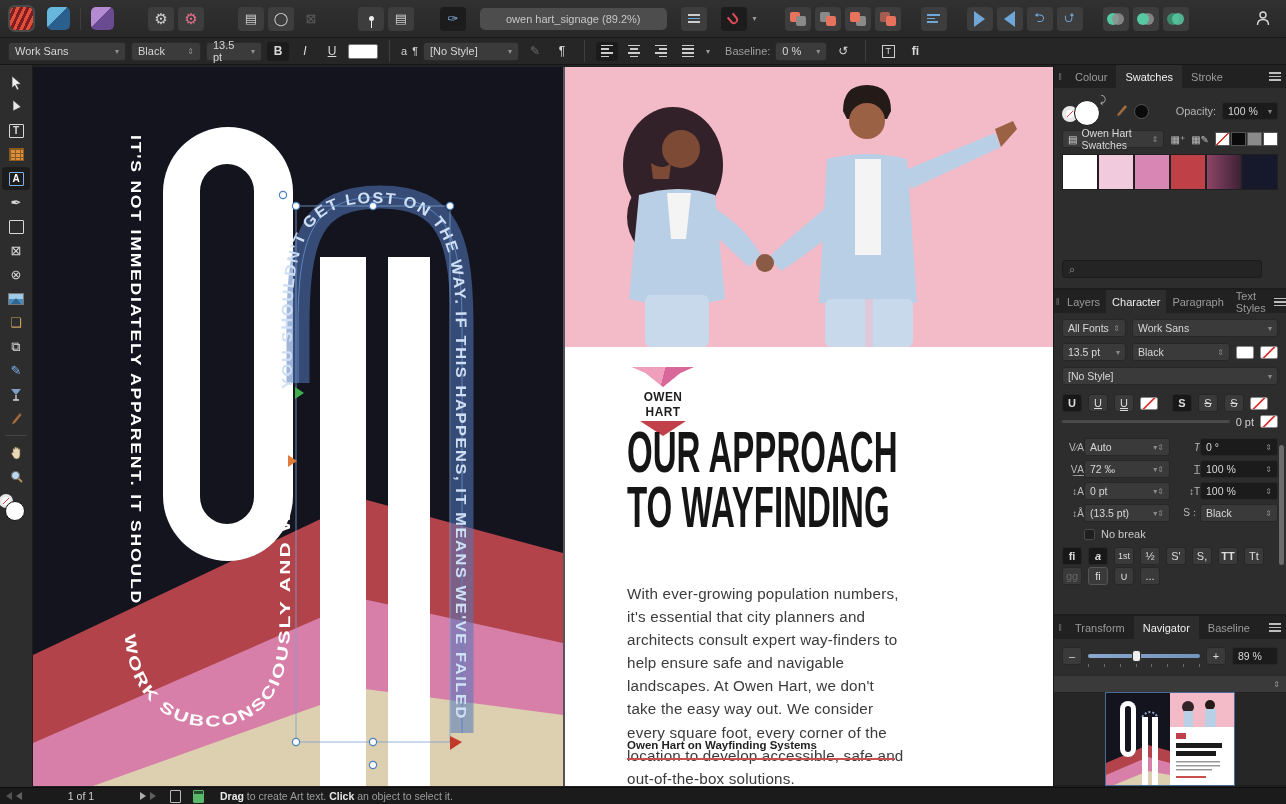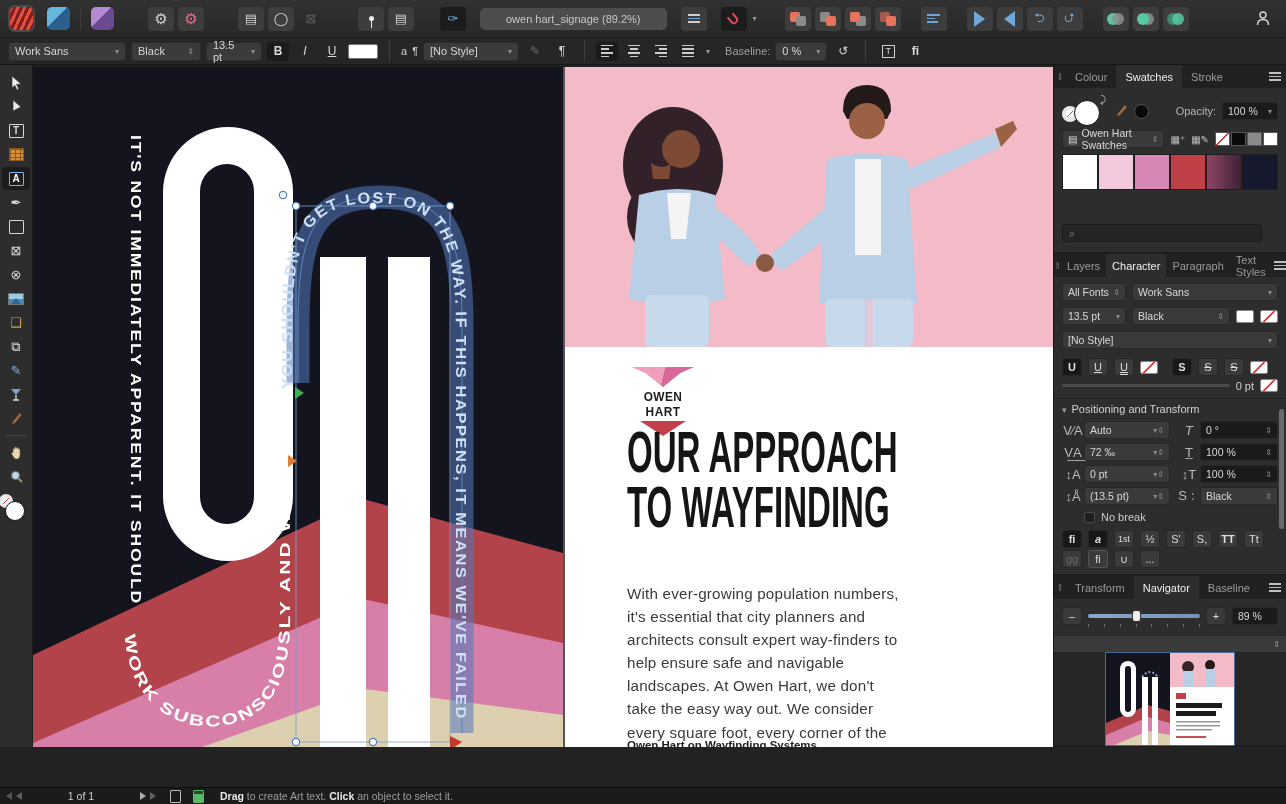--- a/index.html
+++ b/index.html
@@ -119,21 +119,21 @@
   .field.darkf { background:#1b1b1b; }
   .field .cv { margin-left:auto; color:#8b8b8b; font-size:8px; }
   .minibtn { width:20px; height:18px; background:#3a3a3a; border:1px solid #272727; border-radius:3px;
     display:flex; align-items:center; justify-content:center; font-size:11px; color:#ddd; }
   .minibtn.on { background:#181818; }
   .nonechip { width:18px; height:13px; background:linear-gradient(135deg,#fff 44%,#d33 46% 54%,#fff 56%);
     border:1px solid #888; border-radius:2px; }
   .whitechip { width:18px; height:13px; background:#fff; border:1px solid #888; border-radius:2px; }
   .sect { padding:4px 8px 2px; color:#d2d2d2; font-size:11px; border-top:1px solid #242424; }
   .sect .c { color:#9a9a9a; font-size:9px; margin-right:5px; }
-  .glyph { width:22px; color:#b9b9b9; font-size:13px; text-align:center; flex:0 0 22px; }
+  .glyph { width:22px; color:#b9b9b9; font-size:10px; text-align:right; flex:0 0 22px; }
   .checkbox { width:11px; height:11px; background:#1f1f1f; border:1px solid #4a4a4a; border-radius:2px; }
   .fsrow { position:relative; width:46px; height:34px; }
   .fsrow .fill { position:absolute; left:12px; top:6px; width:26px; height:26px; border-radius:50%; background:#fff;
     border:1px solid #111; z-index:2; }
   .fsrow .stroke { position:absolute; left:0; top:12px; width:16px; height:16px; border-radius:50%; border:4px solid #e8e8e8;
     background:linear-gradient(135deg,transparent 44%,#d44 44% 56%,transparent 56%),#fff; }
   .fsrow .swap { position:absolute; right:2px; top:0; color:#bbb; font-size:10px; }
   .mini-sw { width:15px; height:14px; border:1px solid #555; }
   .pal { display:flex; padding:0 8px; }
   .pal .cell { width:36px; height:36px; border:1px solid #1f1f1f; }
@@ -143,21 +143,21 @@
 
   .slider { flex:1; height:4px; background:linear-gradient(90deg,#8ba7cc,#7493bd); border-radius:2px; position:relative; }
   .slider .thumb { position:absolute; top:-4px; width:9px; height:12px; background:#f0f0f0; border-radius:3px;
     border:1px solid #333; }
   .ticks { position:absolute; top:10px; left:0; right:0; display:flex; justify-content:space-between; }
   .ticks i { width:1px; height:3px; background:#6a6a6a; }
   .thumbwrap { background:#262626; flex:1; display:flex; align-items:center; justify-content:center; }
 
   
   .statusbar { height:17px; background:#1b1b1b; border-top:1px solid #0e0e0e; display:flex; align-items:center;
-    padding:0 6px; gap:4px; font-size:10.5px; color:#9c9c9c; flex:0 0 17px;margin-top:40px; }
+    padding:0 6px; gap:4px; font-size:10.5px; color:#9c9c9c; flex:0 0 17px; }
   .nav-arrow { width:0; height:0; border-style:solid; opacity:.75; }
   .na-l { border-width:4px 6px 4px 0; border-color:transparent #777 transparent transparent; }
   .na-r { border-width:4px 0 4px 6px; border-color:transparent transparent transparent #e0e0e0; }
   .pageno { width:110px; text-align:center; color:#cfcfcf; }
   .docico { width:11px; height:13px; border:1px solid #bbb; border-radius:1px; }
   .docico.green { border-color:#59b86a; background:linear-gradient(#2a4a2e 30%,#59b86a 30%); }
   b.hint { color:#e8e8e8; }
 </style>
 </head>
 <body>
@@ -639,23 +639,20 @@
           <div class="minibtn" style="text-decoration:line-through">S</div>
           <div class="minibtn" style="text-decoration:line-through">S</div>
           <span class="nonechip"></span>
         </div>
         <div class="prow" style="padding-top:0">
           <div style="flex:1;height:3px;background:#4a4a4a;border-radius:2px"></div>
           <span style="color:#cfcfcf">0 pt</span>
           <span class="nonechip"></span>
         </div>
 
-        <div class="sect">
-          <span class="c">▾</span><span>Positioning and Transform</span>
-        </div>
         <div style="display:flex; padding:4px 8px; gap:8px">
           <div style="flex:1.08; display:flex; flex-direction:column; gap:4px">
             <div style="display:flex;align-items:center">
               <span class="glyph">V∕A</span>
               <div class="field" style="flex:1">
                   <span>Auto</span>
                   <span class="cv">▾⇕</span>
                 </div>
             </div>
             <div style="display:flex;align-items:center">

